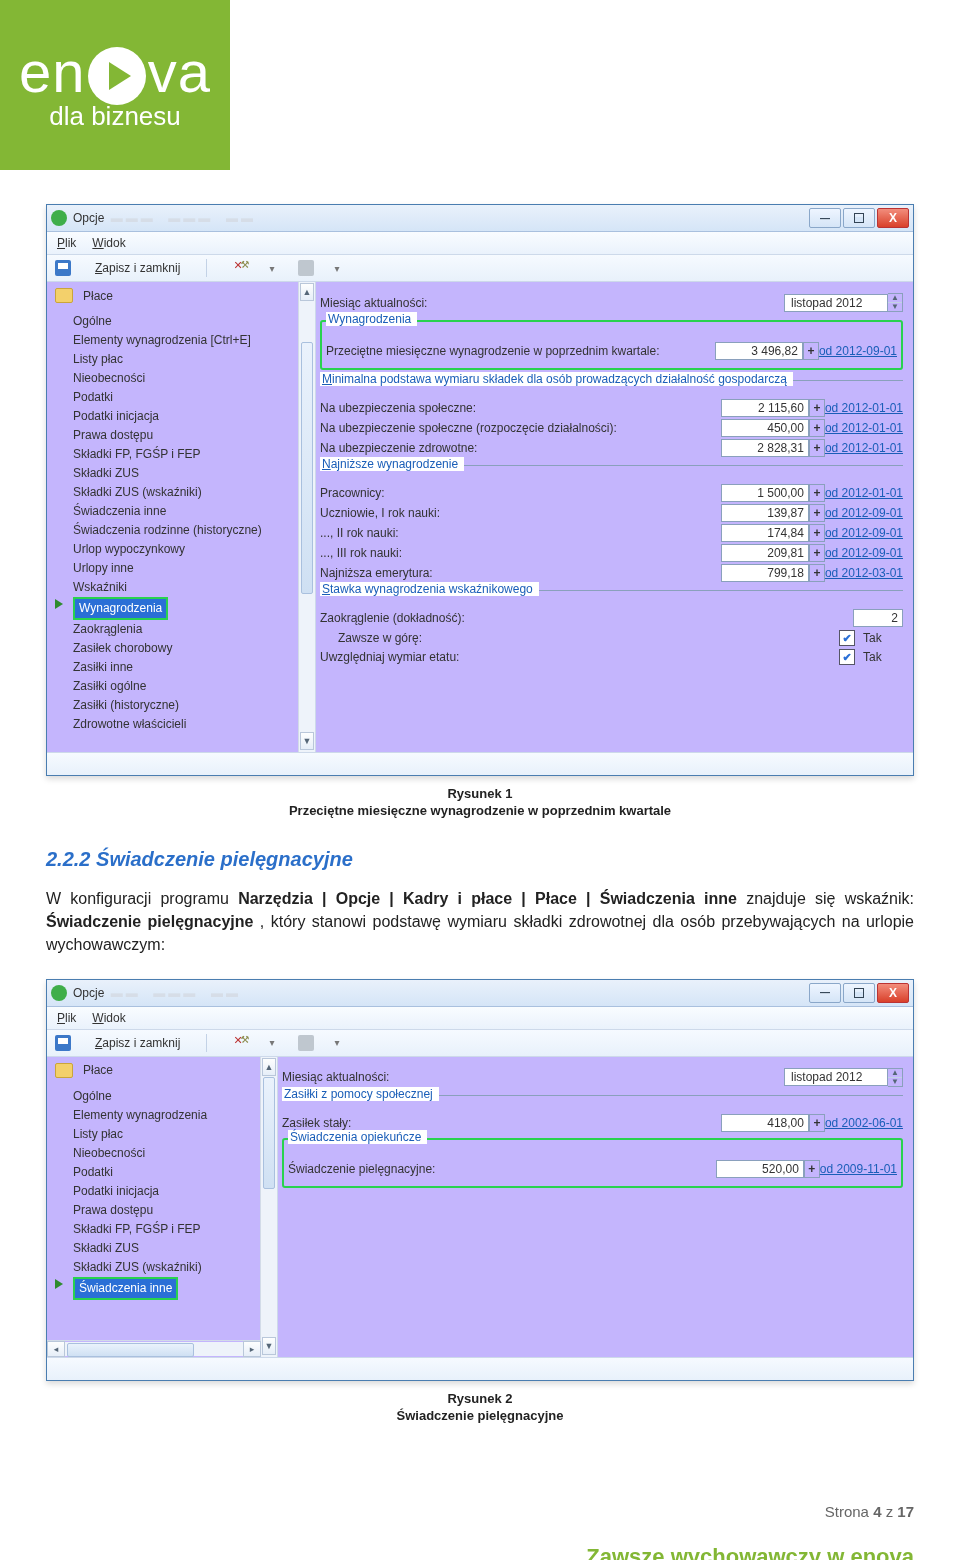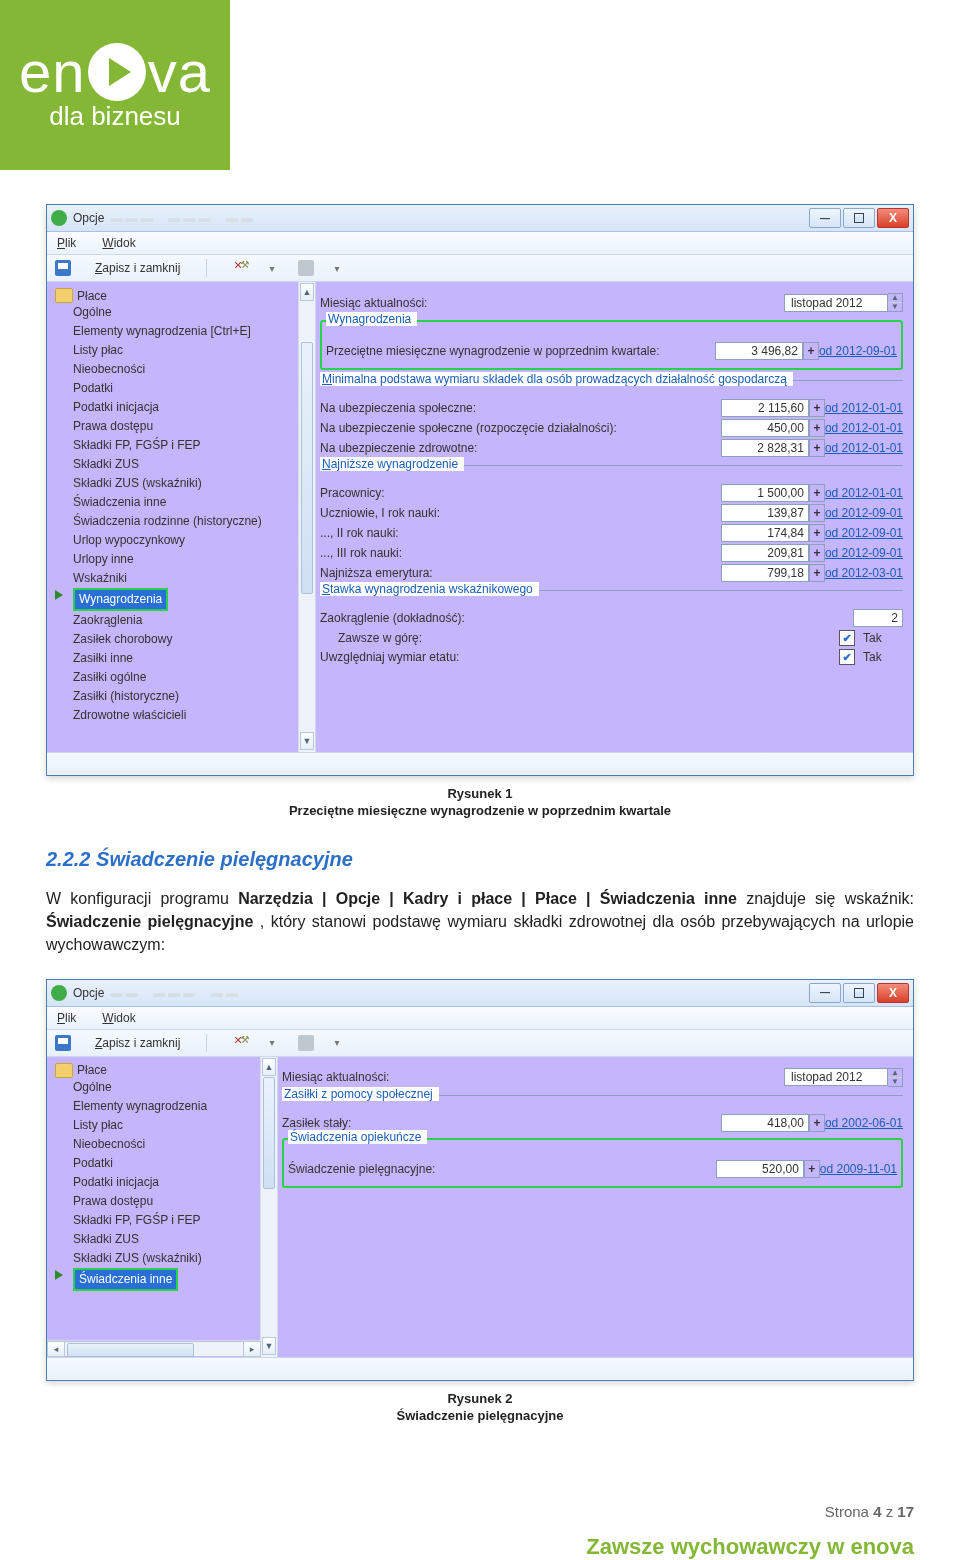--- a/index.html
+++ b/index.html
@@ -7,62 +7,62 @@
   --link:#1a5eb8;
   --winblue:#bcd3ee;
   --wingrayborder:#b0b0b0;
   --fieldsetlabel:#1a5eb8;
   --greensel:#29d24e;
 }
 html,body{margin:0;padding:0;background:#fff;font-family:Tahoma,Arial,sans-serif;font-size:13px;color:#222;}
 body{width:960px;}
 
 .brand{background:var(--brand);width:230px;height:170px;display:flex;flex-direction:column;justify-content:center;align-items:center;color:#fff;}
-.brand .main{font-size:58px;font-weight:400;letter-spacing:1px;display:flex;align-items:center;}
+.brand .main{font-size:58px;font-weight:400;letter-spacing:1px;display:flex;align-items:flex-end;}
 .brand .main .play{display:inline-flex;width:58px;height:58px;border-radius:50%;background:#fff;align-items:center;justify-content:center;margin:0 2px;}
 .brand .main .play::before{content:"";border-left:22px solid var(--brand);border-top:14px solid transparent;border-bottom:14px solid transparent;margin-left:6px;}
 .brand .sub{font-size:26px;margin-top:-4px}
 
 .doc{padding:12px 46px 40px}
 .caption{text-align:center;font-weight:700;margin:8px 0 2px}
 .caption2{text-align:center;font-weight:700;margin:2px 0 20px}
 .h2{color:#2b6fc9;font-style:italic;font-size:20px;font-weight:700;margin:30px 0 14px}
 p.body{font-size:16px;line-height:1.45;text-align:justify}
 .footer{position:relative;margin-top:80px;}
-.footer .pg{text-align:right;font-size:15px;color:#666;margin-bottom:14px}
+.footer .pg{text-align:right;font-size:15px;color:#666;margin-bottom:24px}
 .footer .tline{text-align:right;color:var(--brand);font-size:22px;font-weight:700}
 
 .win{border:1px solid #4a7db0;background:#c4b5fd;margin:22px 0 10px;box-shadow:0 3px 6px rgba(0,0,0,.15);font-size:12px;color:#333}
 .titlebar{height:26px;background:linear-gradient(#e9f1fb,#d5e5f7);display:flex;align-items:center;padding:0 4px;border-bottom:1px solid #a9c0de;position:relative}
 .titlebar .winicon{width:16px;height:16px;border-radius:50%;background:#3fae49;margin-right:6px;}
 .titlebar .smudge{color:#d6dde7;letter-spacing:3px}
 .winbtns{position:absolute;right:4px;top:3px;display:flex;gap:2px}
 .winbtn{width:30px;height:18px;border:1px solid #8aa7c9;border-radius:2px;background:linear-gradient(#eef5ff,#d5e5f7);display:flex;align-items:center;justify-content:center;font-size:10px;color:#345}
 .winbtn.close{background:linear-gradient(#f28d7c,#d9402a);color:#fff;border-color:#b33;font-weight:700}
 .winbtn.sq::before{content:"";width:8px;height:8px;border:1px solid #345;box-shadow:inset 0 -5px 0 #d5e5f7}
 .winbtn.dash{font-weight:700}
 .winbtn.close span{font-size:12px}
-.menubar{height:22px;background:linear-gradient(#f9fcff,#eaf2fc);border-bottom:1px solid #cdd9ea;display:flex;align-items:center;padding-left:10px;gap:26px}
+.menubar{height:22px;background:linear-gradient(#f9fcff,#eaf2fc);border-bottom:1px solid #cdd9ea;display:flex;align-items:center;padding-left:10px;gap:16px}
 .menubar span u{text-decoration:underline}
 .toolbar{height:26px;background:linear-gradient(#f6faff,#e8f1fb);display:flex;align-items:center;padding-left:8px;gap:24px;border-bottom:1px solid #cdd9ea}
 .tb-sep{width:1px;height:18px;background:#c3d2e6;margin:0 2px}
 .ico{width:16px;height:16px;display:inline-block}
 .ico.save{background:#3c78c8;border-radius:2px;position:relative}
 .ico.save::after{content:"";position:absolute;left:3px;top:3px;width:10px;height:6px;background:#fff}
 .ico.tools{position:relative}
 .ico.tools::before{content:"✕";color:#b33;font-size:11px;position:absolute;left:0;top:-1px}
 .ico.tools::after{content:"⚒";position:absolute;left:7px;top:-1px;font-size:10px;color:#8a8a4a}
 .ico.print{background:#bfc7cf;border-radius:2px}
 .tb-drop{font-size:10px;color:#777;margin-left:-4px}
 
 .winbody{display:flex;height:var(--wh,470px)}
 .navpane{width:258px;border-right:1px solid #cdd9ea;padding:6px 2px 6px 8px;position:relative}
-.navtop{display:flex;align-items:center;gap:4px;font-weight:400}
+.navtop{display:flex;align-items:center;gap:10px;font-weight:400}
 .navtop .foldericon{width:16px;height:13px;background:#f3d06b;border:1px solid #caa53a;border-radius:2px}
-.navlist{margin:0 0 0 18px;padding:0;list-style:none;line-height:19px}
+.navlist{margin:9px 0 0 18px;padding:0;list-style:none;line-height:19px}
 .navlist li{white-space:nowrap}
 .navlist li.sel{position:relative}
 .navlist li.sel .arrow{position:absolute;left:-18px;top:2px;width:0;height:0;border-left:8px solid #2e8b2e;border-top:5px solid transparent;border-bottom:5px solid transparent}
 .navlist li.sel .box{display:inline-block;border:2px solid var(--greensel);background:#2a6fd6;color:#fff;padding:0 4px}
 .vscroll{position:absolute;right:0;top:0;bottom:0;width:16px;background:#eef3fa;border-left:1px solid #d2dbe8}
 .vscroll .sbtn{height:16px;border:1px solid #b9c7da;background:linear-gradient(#fdfefe,#e6eef8);margin:1px;display:flex;align-items:center;justify-content:center;font-size:9px;color:#567}
 .vscroll .thumb{position:absolute;left:2px;right:2px;background:linear-gradient(#eaf2fc,#cfe0f3);border:1px solid #a9c0de;border-radius:2px}
 .hscrollwrap{display:flex;align-items:center;border-top:1px solid #d2dbe8;height:16px}
 .hscroll-btn{width:16px;height:14px;border:1px solid #b9c7da;background:linear-gradient(#fdfefe,#e6eef8);display:flex;align-items:center;justify-content:center;font-size:9px;color:#567}
 .hscroll-track{flex:1;height:14px;background:#eef3fa;position:relative}

